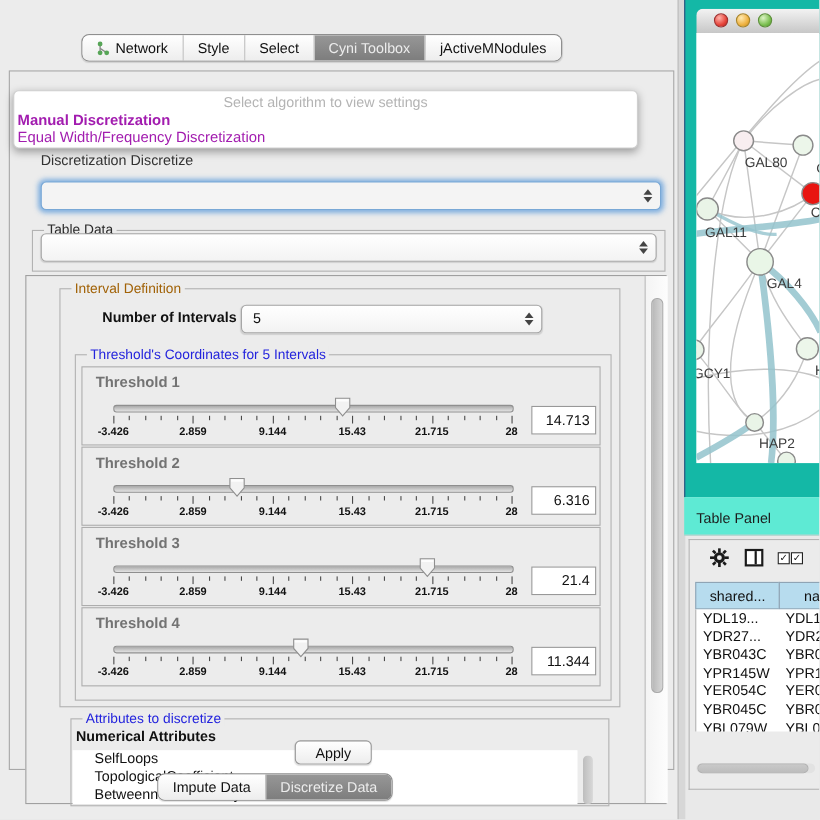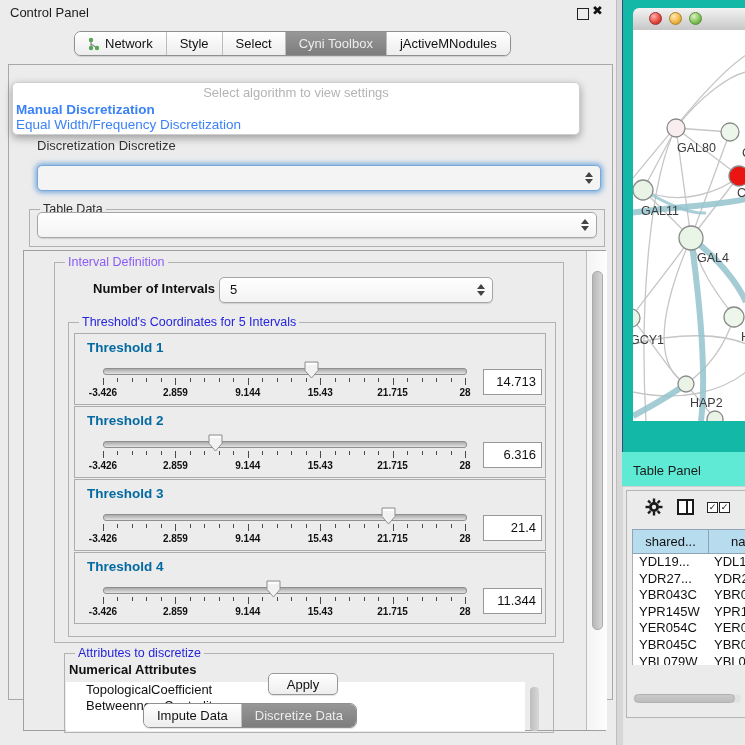--- a/index.html
+++ b/index.html
@@ -18,48 +18,48 @@
   .tab{display:flex;align-items:center;gap:5px;padding:4px 13px;font-size:13px;color:#111;background:linear-gradient(#ffffff,#ededed);border-left:1px solid #bdbdbd;white-space:nowrap;}
   .tab:first-child{border-left:none;}
   .tab.sel{background:linear-gradient(#979797,#7d7d7d);color:#ececec;}
   #toptabs{left:74px;top:31px;}
   #bottabs{left:143px;top:703px;}
 
   #mainpanel{left:8px;top:64px;width:605px;height:636px;border:1px solid #a8a8a8;background:#ececec;box-sizing:border-box;}
 
   .grouptitle{position:absolute;top:-8px;left:10px;background:#ececec;padding:0 3px;font-size:12.5px;white-space:nowrap;}
   .gbox{position:absolute;border:1px solid #b2b2b2;}
-  .t-green{color:#8b5cf6;}
+  .t-green{color:#a16207;}
   .t-blue{color:#2424dd;}
   .t-dark{color:#2a2a2a;}
 
   .combo{position:absolute;background:linear-gradient(#ffffff,#f3f3f3);border:1px solid #a6a6a6;border-radius:5px;box-shadow:0 1px 1px rgba(0,0,0,.12);font-size:13px;color:#111;}
   .combo .ctext{position:absolute;left:10px;top:4px;}
   .spin{position:absolute;right:7px;top:50%;transform:translateY(-50%);display:flex;flex-direction:column;gap:2px;}
   .spin i{display:block;width:0;height:0;border-left:4px solid transparent;border-right:4px solid transparent;}
   .spin .up{border-bottom:5px solid #444;}
   .spin .dn{border-top:5px solid #444;}
 
   
   #algo-label{left:28px;top:73px;font-size:13px;color:#333;}
   #algo-combo{left:28px;top:100px;width:562px;height:24px;border-radius:5px;border:1px solid #79a8d6;box-shadow:0 0 5px 2px rgba(92,155,219,.75);background:#f4f4f4;}
   #popup{left:12px;top:82px;width:566px;height:51px;background:#fff;border:1px solid #cfcfcf;border-radius:5px;box-shadow:0 3px 8px rgba(0,0,0,.35);z-index:50;}
   #popup .ph{position:absolute;left:0;top:2px;width:100%;text-align:center;color:#b4b4b4;font-size:13px;}
-  .popt{position:absolute;left:3px;font-size:13.5px;color:#3b82f6;white-space:nowrap;}
+  .popt{position:absolute;left:3px;font-size:13.5px;color:#a21caf;white-space:nowrap;}
   .popt.b{font-weight:bold;}
 
   
   #scrollpane{left:14px;top:185px;width:583px;height:481px;border:1px solid #a0a0a0;background:#ececec;box-sizing:border-box;}
   #vsb-track{left:562px;top:0;width:20px;height:479px;border-left:1px solid #bcbcbc;background:linear-gradient(90deg,#f4f4f4,#fdfdfd);}
   #vsb-thumb{left:5px;top:20px;width:9px;height:357px;border-radius:5px;background:linear-gradient(90deg,#b8b8b8,#d6d6d6);border:1px solid #aaa;}
   .vthumb-s{background:linear-gradient(90deg,#bdbdbd,#d8d8d8);border-radius:4px;}
 
   
   .thpanel{position:absolute;left:5px;width:470px;height:70px;border:1px solid #adadad;background:#ececec;}
-  .thlabel{position:absolute;left:12px;top:6px;font-size:13.5px;font-weight:bold;color:#0369a1;}
+  .thlabel{position:absolute;left:12px;top:6px;font-size:13.5px;font-weight:bold;color:#737373;}
   .track{position:absolute;left:28px;top:34px;width:362px;height:5px;border:1px solid #8f8f8f;border-radius:3px;background:linear-gradient(#a9a9a9,#e3e3e3);}
   .thumb{position:absolute;top:27px;width:15px;height:18px;}
   .ticks{position:absolute;left:28px;top:44px;width:362px;height:9px;}
   .tick{position:absolute;top:0;width:1px;background:#4a4a4a;}
   .tick.major{height:7px;}
   .tick.minor{height:4px;}
   .tlab{position:absolute;top:9px;transform:translateX(-50%);font-size:10px;font-weight:700;color:#111;white-space:nowrap;}
   .valbox{position:absolute;left:408px;top:35px;width:52px;height:24px;background:#fff;border:1px solid #989898;font-size:13px;color:#111;text-align:right;line-height:24px;padding-right:5px;}
 
   
@@ -98,25 +98,20 @@
 
   svg text{font-family:"Liberation Sans","DejaVu Sans",sans-serif;}
 </style>
 </head>
 <body>
 
 <div id="screen">
 
   <div id="cpanel" class="abs">
 
-    <div id="cp-titlebar" class="abs">
-      <span id="cp-title" class="abs">Control Panel</span>
-      <span id="float-btn" class="abs"></span>
-      <span id="close-btn" class="abs">✖</span>
-    </div>
 
     <div id="toptabs" class="abs tabbar">
         <div class="tab">
           <svg width="12" height="14" viewBox="0 0 12 14">
             <line x1="3" y1="3" x2="3" y2="11" stroke="#888" stroke-width="1.2"></line>
             <line x1="3" y1="7" x2="9" y2="11" stroke="#888" stroke-width="1.2"></line>
             <circle cx="3" cy="3" r="2.2" fill="#57a557"></circle>
             <circle cx="3" cy="11" r="2.2" fill="#57a557"></circle>
             <circle cx="9" cy="11" r="2.2" fill="#57a557"></circle>
           </svg>
@@ -346,20 +341,21 @@
                   <div class="valbox">11.344</div>
                 </div>
               </div>
           </div>
         </div>
 
         <div class="gbox" style="left:40px;top:402px;width:488px;height:78px;">
           <span class="grouptitle t-blue">Attributes to discretize</span>
           <span id="attr-sub" class="abs">Numerical Attributes</span>
           <div id="attr-list" class="abs">
+              <div class="attr-item">SelfLoops</div>
               <div class="attr-item">TopologicalCoefficient</div>
               <div class="attr-item">BetweennessCentrality</div>
             </div>
           <div id="attr-sb" class="abs vthumb-s"></div>
         </div>
 
         <div id="vsb-track" class="abs">
           <div id="vsb-thumb" class="abs"></div>
         </div>
       </div>

